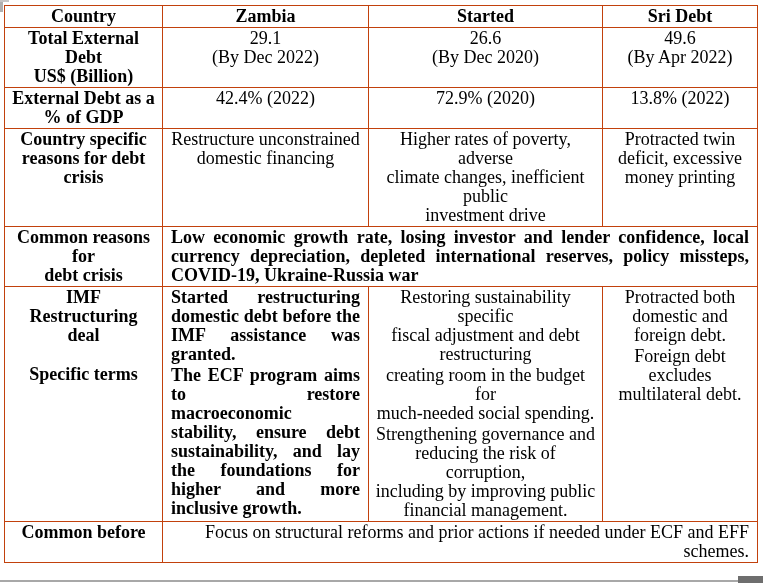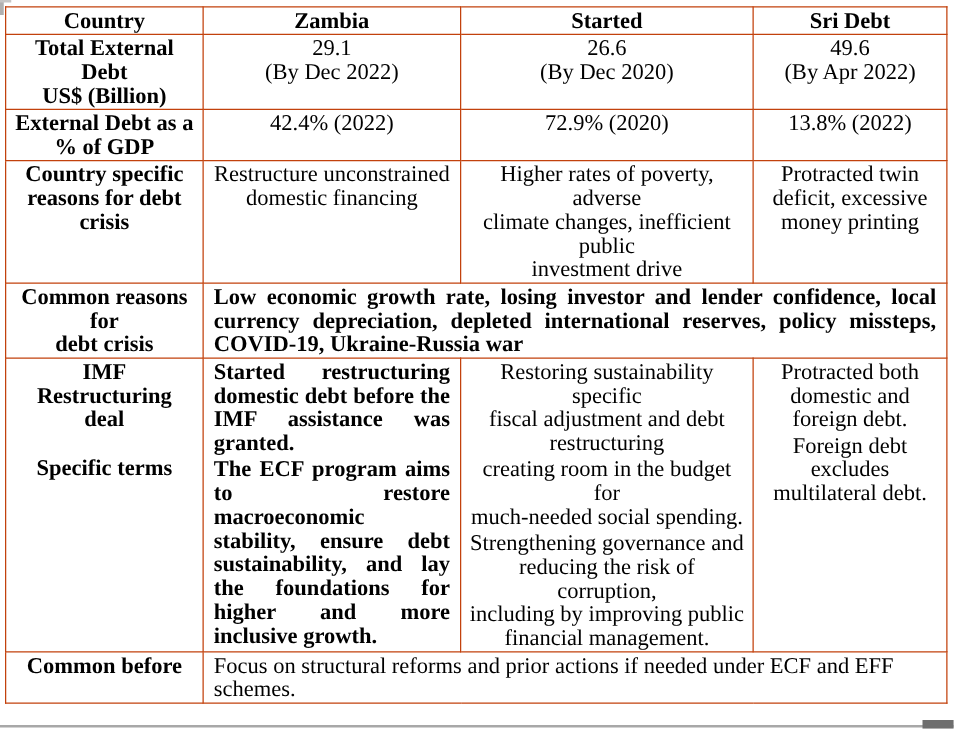--- a/index.html
+++ b/index.html
@@ -28,21 +28,21 @@
     padding: 1px 6px;
     font-size: 18px;
     line-height: 19px;
     text-align: center;
     font-weight: normal;
     overflow: hidden;
   }
   .lbl, th { font-weight: bold; }
   .pre { white-space: pre-line; }
   .just { text-align: justify; white-space: normal; padding: 1px 8px; font-weight: bold; }
-  .left { text-align: left; padding: 1px 8px; margin-top: 26px; }
+  .left { text-align: right; padding: 1px 8px; margin-top: 26px; }
   .para { margin: 0; }
   .para + .para { margin-top: 2px; }
   .lbl2 { margin-top: 20px; }
   
   tr.rh td, tr.rh th { height: 21px; }
   tr.r2 td { height: 45px; margin-left: 33px; }
   tr.r3 td { height: 35px; }
   tr.r4 td { height: 18px; }
   tr.r5 td { height: 18px; }
   tr.r6 td { height: 50px; }

